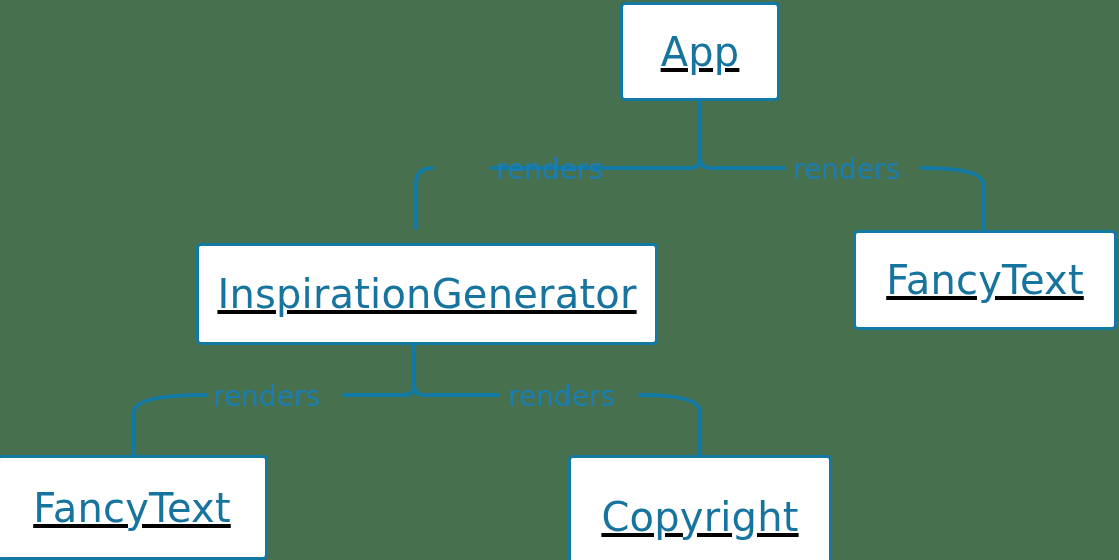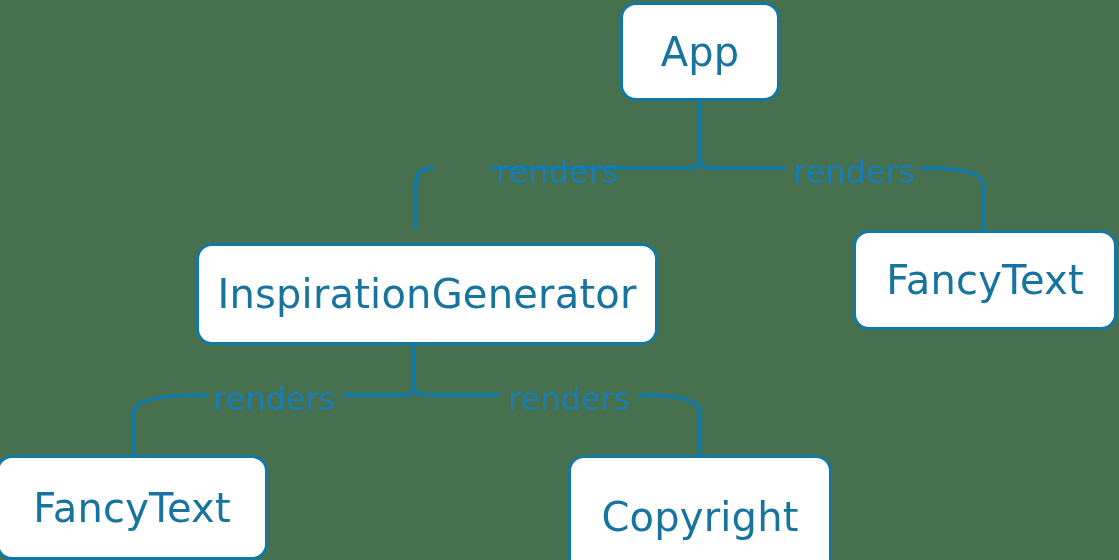--- a/index.html
+++ b/index.html
@@ -22,38 +22,39 @@
     left: 0;
     top: 0;
     width: 1119px;
     height: 560px;
   }
   .node-box {
     position: absolute;
     box-sizing: border-box;
     background: #ffffff;
     border: 3px solid #1279a5;
-    border-radius: 16px;
+    border-radius: 5px;
     display: flex;
     align-items: center;
     justify-content: center;
     z-index: 2;
+    text-decoration: underline;
   }
   .node-label {
     color: #17749f;
     font-size: 40px;
     font-weight: 400;
     line-height: 1;
     letter-spacing: 0.2px;
     white-space: nowrap;
   }
   .edge-label {
     position: absolute;
     color: #1b7eb3;
-    font-size: 32px;
+    font-size: 28px;
     line-height: 1;
     white-space: nowrap;
     z-index: 3;
   }
 </style>
 </head>
 <body>
 
 <div id="diagram-root">
 

